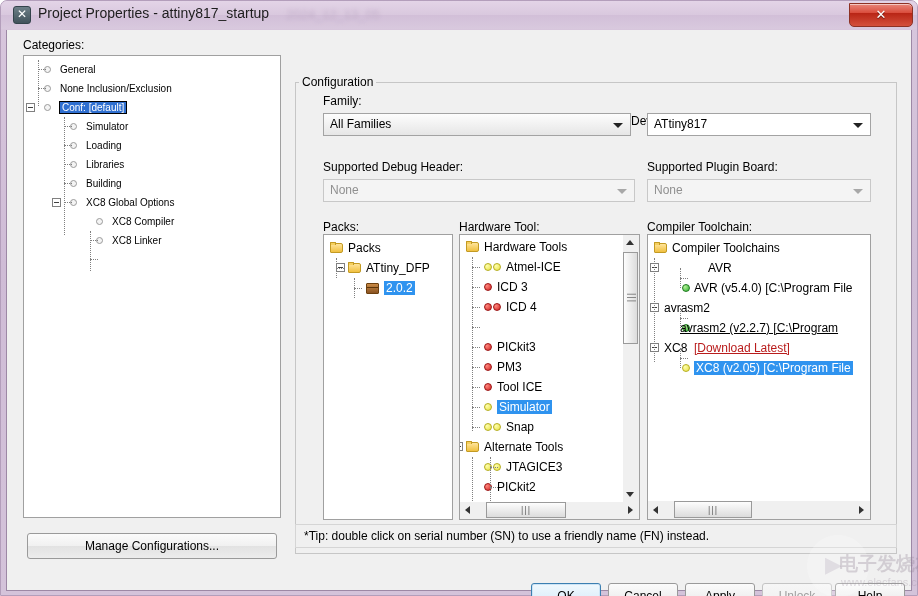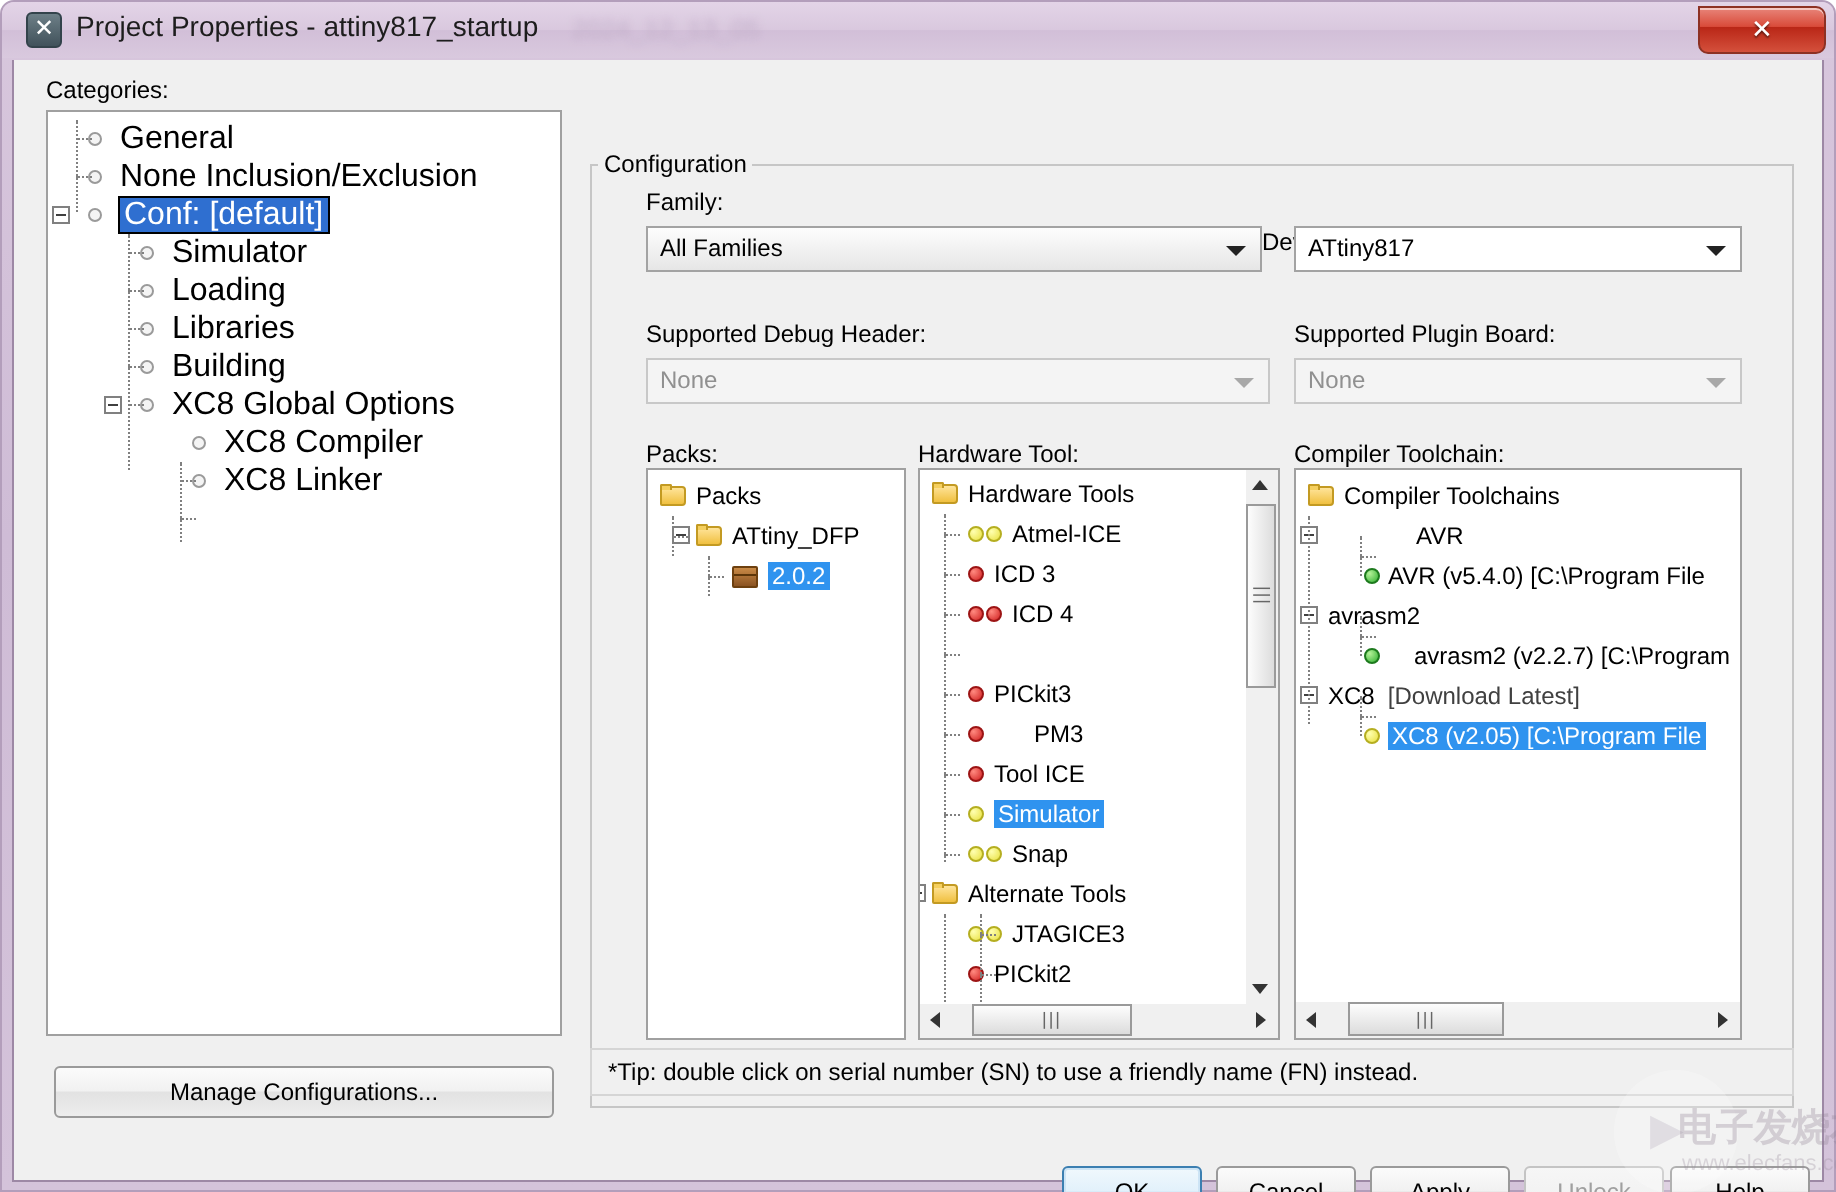--- a/index.html
+++ b/index.html
@@ -66,21 +66,21 @@
   .under{text-decoration:underline;}
 
   
   #cat-label{position:absolute;left:16px;top:8px;}
   .tree-box{
     position:absolute;background:#fff;border:1px solid #a0a0a0;box-sizing:border-box;
     overflow:hidden;
   }
   #categories-tree{left:16px;top:25px;width:258px;height:463px;}
   .trow{position:relative;height:19px;line-height:19px;white-space:nowrap;}
-  .trow .tx{position:absolute;font-size:16px;}
+  .trow .tx{position:absolute;font-size:10px;}
 
   .vline{position:absolute;width:0;border-left:1px dotted #808080;}
   .hline{position:absolute;height:0;border-top:1px dotted #808080;}
 
   .expander{
     position:absolute;width:9px;height:9px;background:#fff;
     border:1px solid #808080;box-sizing:border-box;cursor:pointer;
   }
   .expander:before{
     content:"";position:absolute;left:1px;right:1px;top:3px;height:1px;background:#404040;
@@ -147,21 +147,21 @@
 
   .pkgbox{
     position:absolute;width:13px;height:11px;
     background:linear-gradient(to bottom,#c98a46,#8a5322);
     border:1px solid #6d400f;box-sizing:border-box;border-radius:1px;
   }
   .pkgbox:after{
     content:"";position:absolute;left:0;right:0;top:3px;height:1px;background:#5d3609;
   }
 
-  .link{color:#404040;cursor:pointer;}
+  .link{color:#b91c1c;text-decoration:underline;cursor:pointer;}
 
   
   .sb-h{
     position:absolute;height:17px;background:#f0f0f0;
     border:1px solid #a0a0a0;border-top:none;box-sizing:border-box;
   }
   .sb-v{
     position:absolute;width:17px;background:#f0f0f0;
     border:1px solid #a0a0a0;border-left:none;box-sizing:border-box;
   }
@@ -358,21 +358,21 @@
           <div class="dot red" style="left:24px;top:6px;"></div>
           <div class="dot red" style="left:33px;top:6px;"></div>
           <span class="tx" style="left:46px;">ICD 4</span>
         </div>
         <div class="lrow" style="position:absolute;left:0;top:102px;width:100%;">
           <div class="dot red" style="left:24px;top:6px;"></div>
           <span class="tx" style="left:37px;">PICkit3</span>
         </div>
         <div class="lrow" style="position:absolute;left:0;top:122px;width:100%;">
           <div class="dot red" style="left:24px;top:6px;"></div>
-          <span class="tx" style="left:37px;margin-left:20px;">PM3</span>
+          <span class="tx" style="left:37px;">PM3</span>
         </div>
         <div class="lrow" style="position:absolute;left:0;top:142px;width:100%;">
           <div class="dot red" style="left:24px;top:6px;"></div>
           <span class="tx" style="left:37px;">Tool ICE</span>
         </div>
         <div class="lrow" style="position:absolute;left:0;top:162px;width:100%;">
           <div class="dot yel" style="left:24px;top:6px;"></div>
           <span class="tx" style="left:37px;"><span class="sel-soft">Simulator</span></span>
         </div>
         <div class="lrow" style="position:absolute;left:0;top:182px;width:100%;">
@@ -450,21 +450,21 @@
         <div class="lrow" style="position:absolute;left:0;top:43px;width:100%;">
           <div class="dot grn" style="left:34px;top:6px;"></div>
           <span class="tx" style="left:46px;">AVR (v5.4.0) [C:\Program File</span>
         </div>
         <div class="lrow" style="position:absolute;left:0;top:63px;width:100%;">
           <div class="expander" style="left:2px;top:5px;"></div>
           <span class="tx" style="left:16px;">avrasm2</span>
         </div>
         <div class="lrow" style="position:absolute;left:0;top:83px;width:100%;">
           <div class="dot grn" style="left:34px;top:6px;"></div>
-          <span class="tx" style="left:59px;">avrasm2 (v2.2.7) [C:\Program</span>
+          <span class="tx" style="left:32px;text-decoration:underline;">avrasm2 (v2.2.7) [C:\Program</span>
         </div>
         <div class="lrow" style="position:absolute;left:0;top:103px;width:100%;">
           <div class="expander" style="left:2px;top:5px;"></div>
           <span class="tx" style="left:16px;">XC8</span>
           <span class="tx link" style="left:45.9px;">[Download Latest]</span>
         </div>
         <div class="lrow" style="position:absolute;left:0;top:123px;width:100%;">
           <div class="dot yel" style="left:34px;top:6px;"></div>
           <span class="tx" style="left:46px;"><span class="sel-soft">XC8 (v2.05) [C:\Program File</span></span>
         </div>

